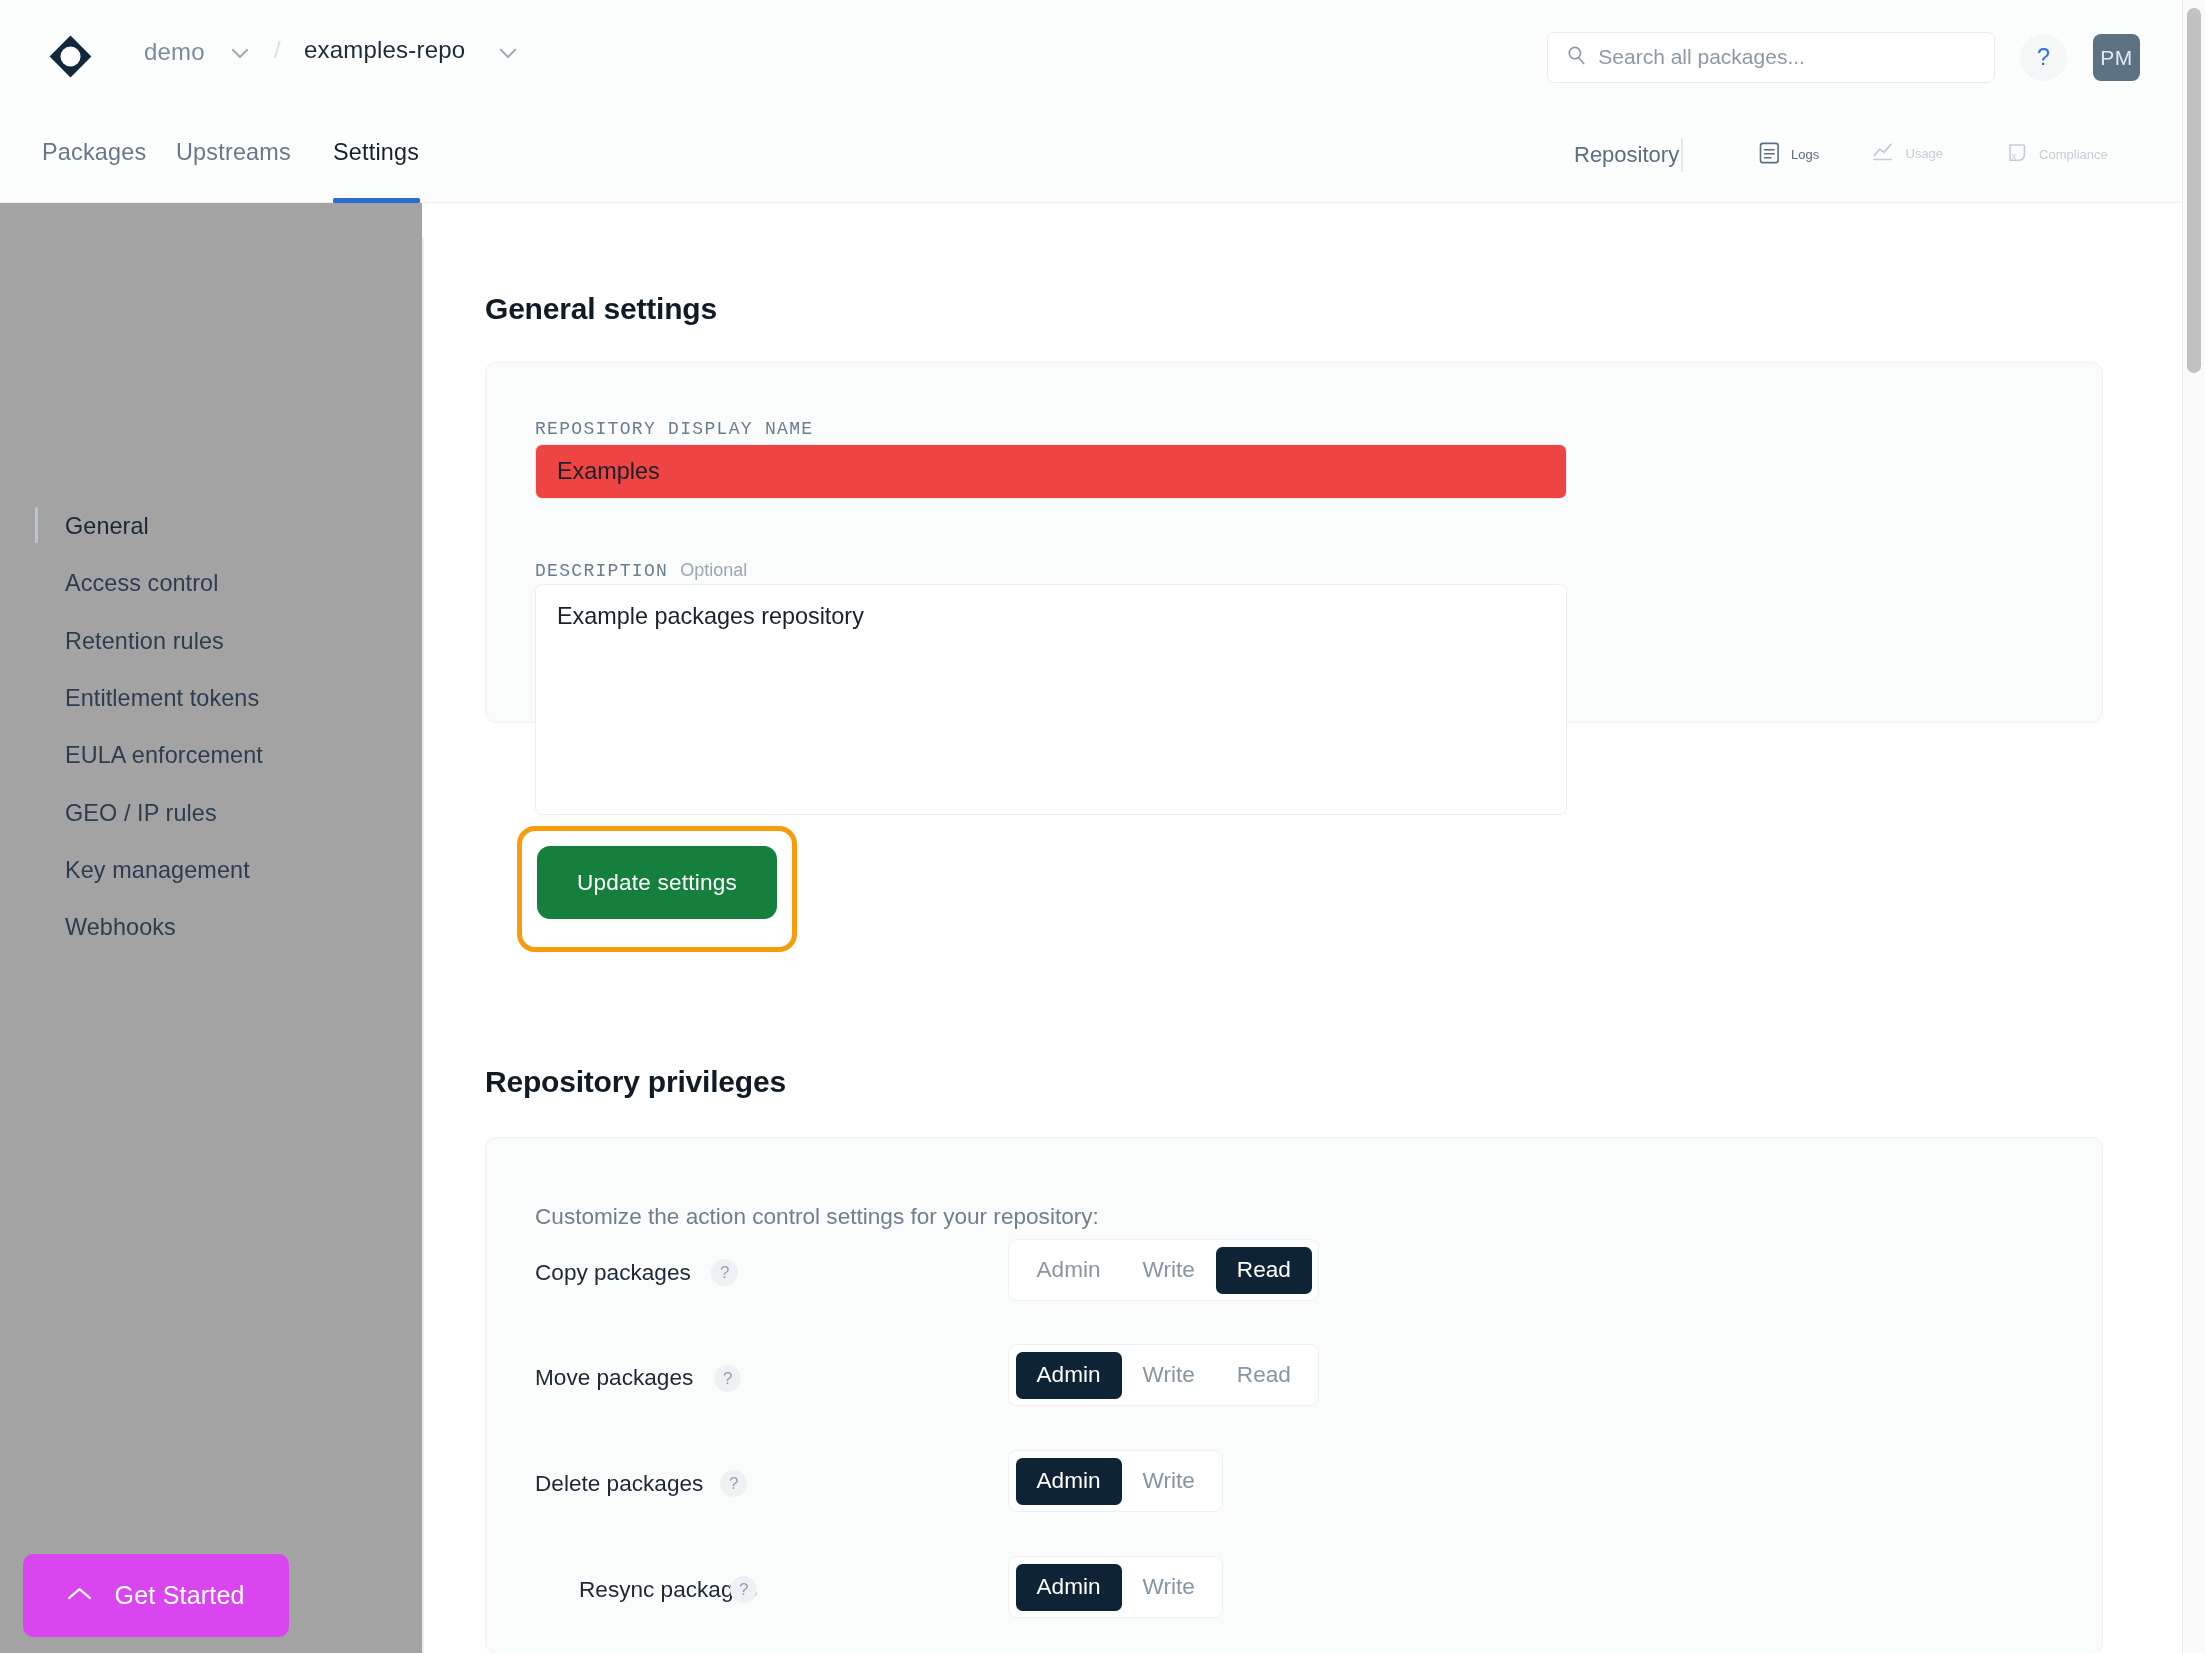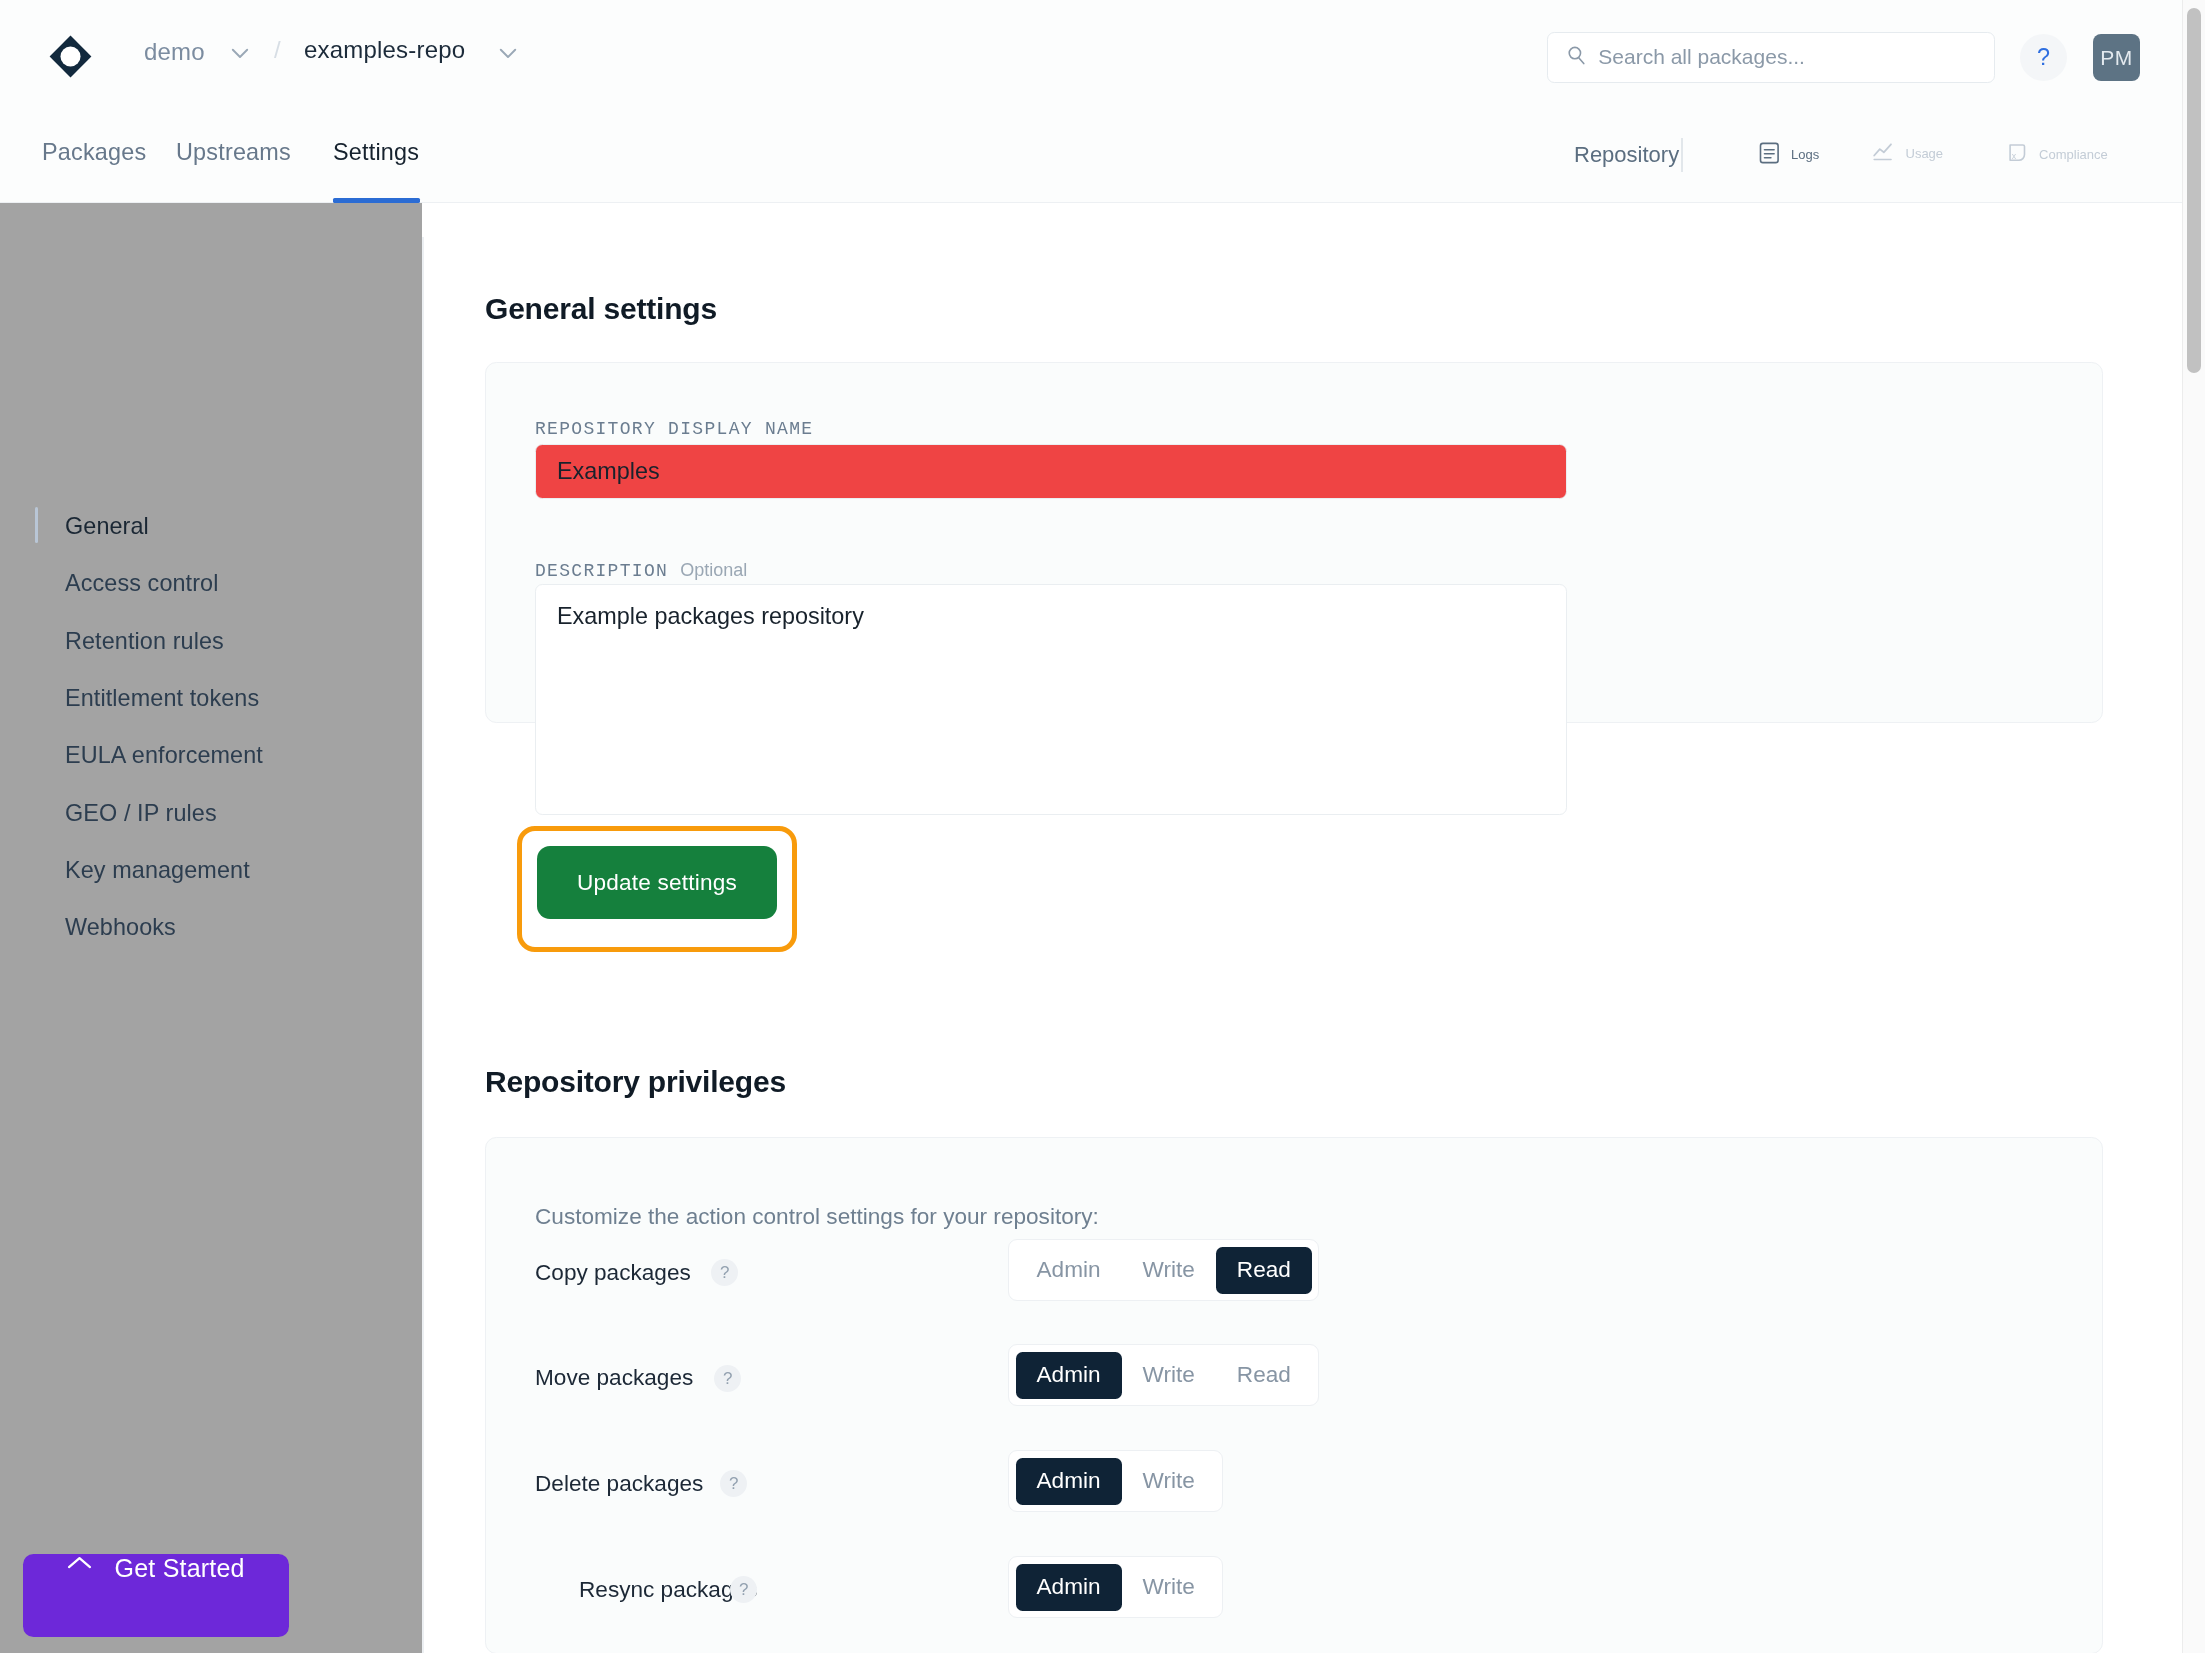--- a/index.html
+++ b/index.html
@@ -160,22 +160,22 @@
   .seg {
     height: 47px; padding: 0 21px; border-radius: 6.5px;
     display: flex; align-items: center; justify-content: center;
     font-size: 22.6px; color: #8795a4;
   }
   .seg.on { background: #0f2336; color: #ffffff; }
 
   
   .get-started {
     position: absolute; left: 22.6px; top: 1554px; width: 266px; height: 83px;
-    background: #6d28d9; border-radius: 10.5px;
-    display: flex; gap: 21px; padding-left: 42px;
+    background: #d946ef; border-radius: 10.5px;
+    display: flex; align-items: center; gap: 21px; padding-left: 42px;
   }
   .gs-label { font-size: 25px; color: #ffffff; letter-spacing: 0.2px; }
 
   
   .sb-track {
     position: absolute; right: 0; top: 0; width: 22.6px; height: 1653px;
     background: #fafafa; border-left: 0.8px solid #ececec;
   }
   .sb-thumb {
     position: absolute; right: 4px; top: 8px; width: 14.5px; height: 365px;

